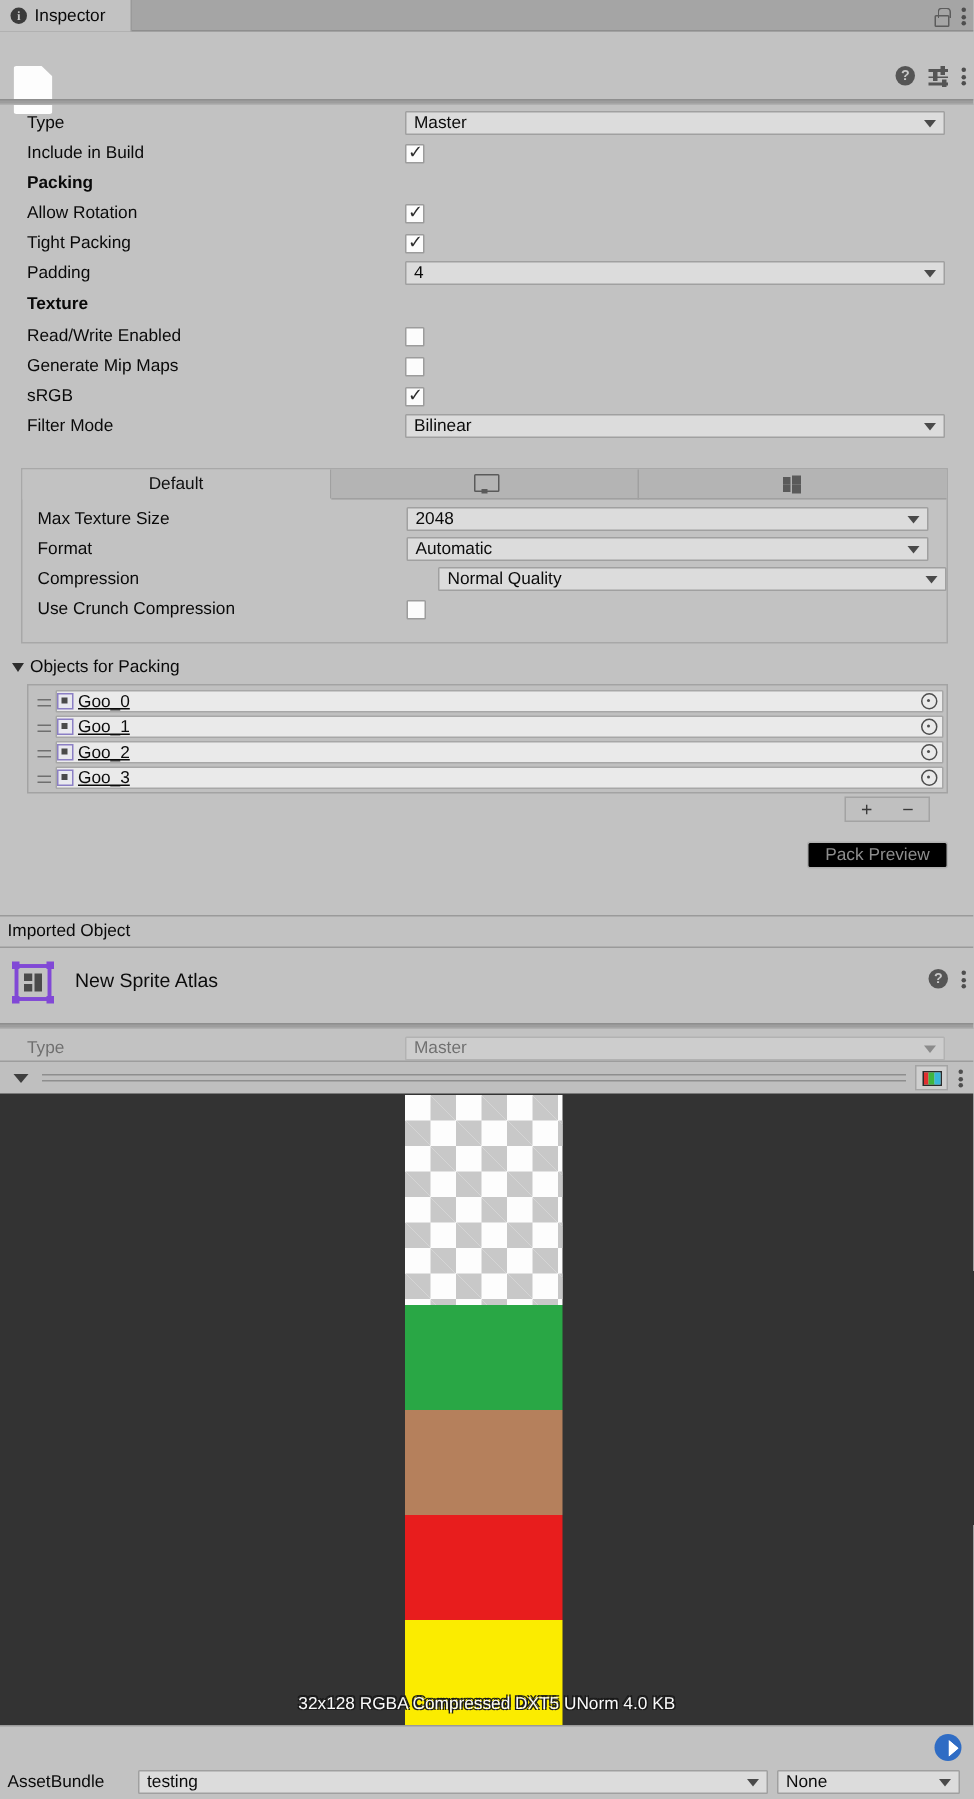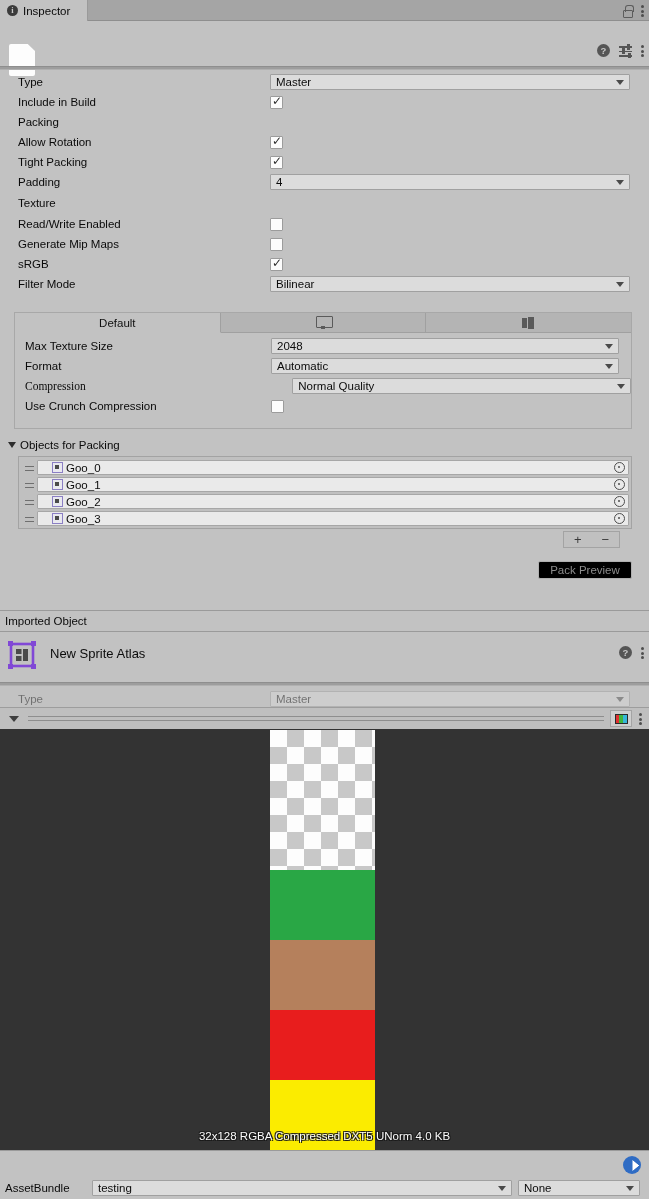--- a/index.html
+++ b/index.html
@@ -103,21 +103,21 @@
   .prop-area { position: absolute; left: 0; top: 72px; width: 649px; }
   .row {
     position: relative; height: 20px;
     display: flex; align-items: center;
   }
   .row .lbl {
     width: 270px; padding-left: 18px;
     font-size: 11.5px; color: #0a0a0a;
     white-space: nowrap;
   }
-  .row .lbl.bold { font-weight: normal; }
+  .row .lbl.bold { font-weight: bold; }
 
   .dropdown {
     height: 16px; background: #dcdcdc;
     border: 1px solid #a0a0a0; border-radius: 1px;
     display: flex; align-items: center;
     padding-left: 5px; font-size: 11.5px; color: #0b0b0b;
     position: relative;
   }
   .dropdown .arrow {
     position: absolute; right: 5px; top: 50%;
@@ -200,21 +200,21 @@
   .drag-handle::before, .drag-handle::after {
     content: ""; position: absolute; left: 4px; width: 9px; height: 1.4px;
     background: #6f6f6f;
   }
   .drag-handle::before { top: 7px; }
   .drag-handle::after { top: 10.5px; }
   .obj-field {
     flex: 1; height: 15px; background: #eaeaea;
     border: 1px solid #a7a7a7; border-radius: 1px;
     display: flex; align-items: center; gap: 3px;
-    padding-left: 14px; position: relative;
+    padding-left: 0; position: relative; text-decoration: underline;
   }
   .sprite-icon {
     width: 11px; height: 11px; flex: none;
     border: 1.5px solid #8b7fc4; background: #e9e9ef;
     position: relative;
   }
   .sprite-icon::after {
     content: ""; position: absolute; left: 2.2px; top: 2.2px;
     width: 3.6px; height: 3.6px; background: #4a4a4a;
   }
@@ -492,21 +492,21 @@
         </div>
       </div>
       <div class="row">
         <div class="lbl" style="width:256px;padding-left:10px;">Format</div>
         <div class="dropdown" style="width:348px;">
           <span>Automatic</span>
           <span class="arrow"></span>
         </div>
       </div>
       <div class="row">
-        <div class="lbl" style="width:256px;padding-left:10px;font-family:Liberation Serif, serif;">Compression</div>
+        <div class="lbl" style="width:256px;padding-left:10px;">Compression</div>
         <div class="dropdown" style="width:348px;margin-left:28px;">
           <span>Normal Quality</span>
           <span class="arrow"></span>
         </div>
       </div>
       <div class="row">
         <div class="lbl" style="width:256px;padding-left:10px;">Use Crunch Compression</div>
         <div class="checkbox"></div>
       </div>
     </div>

